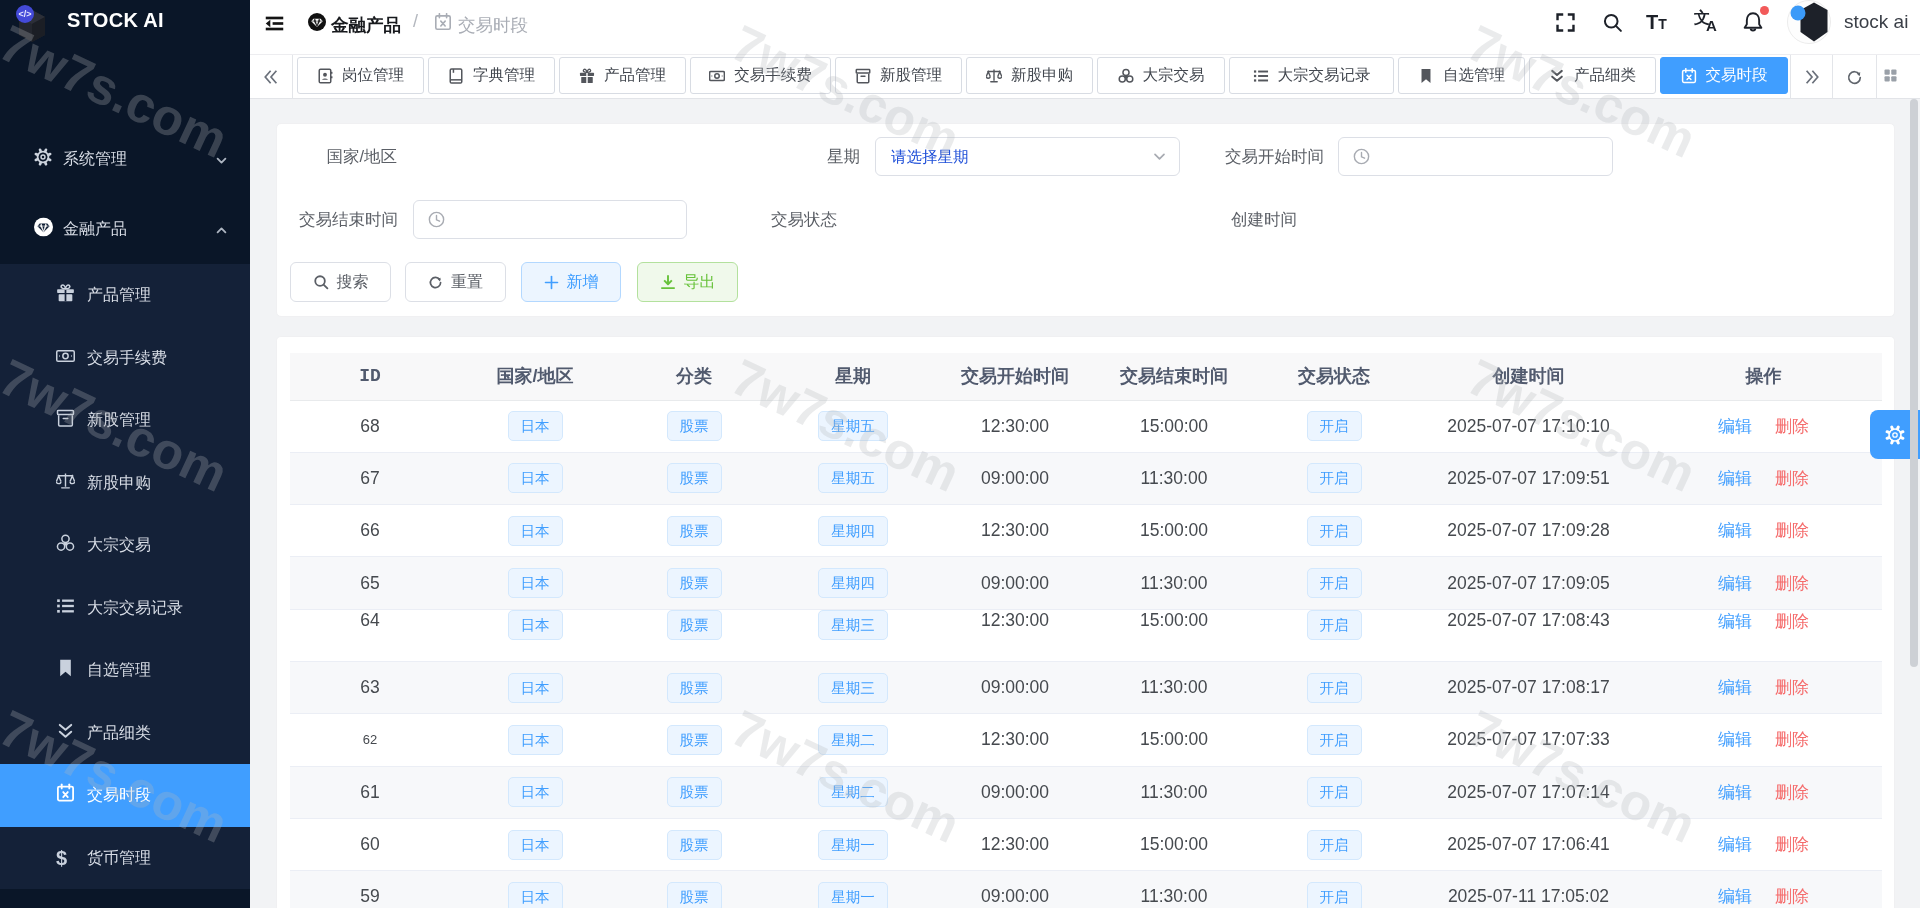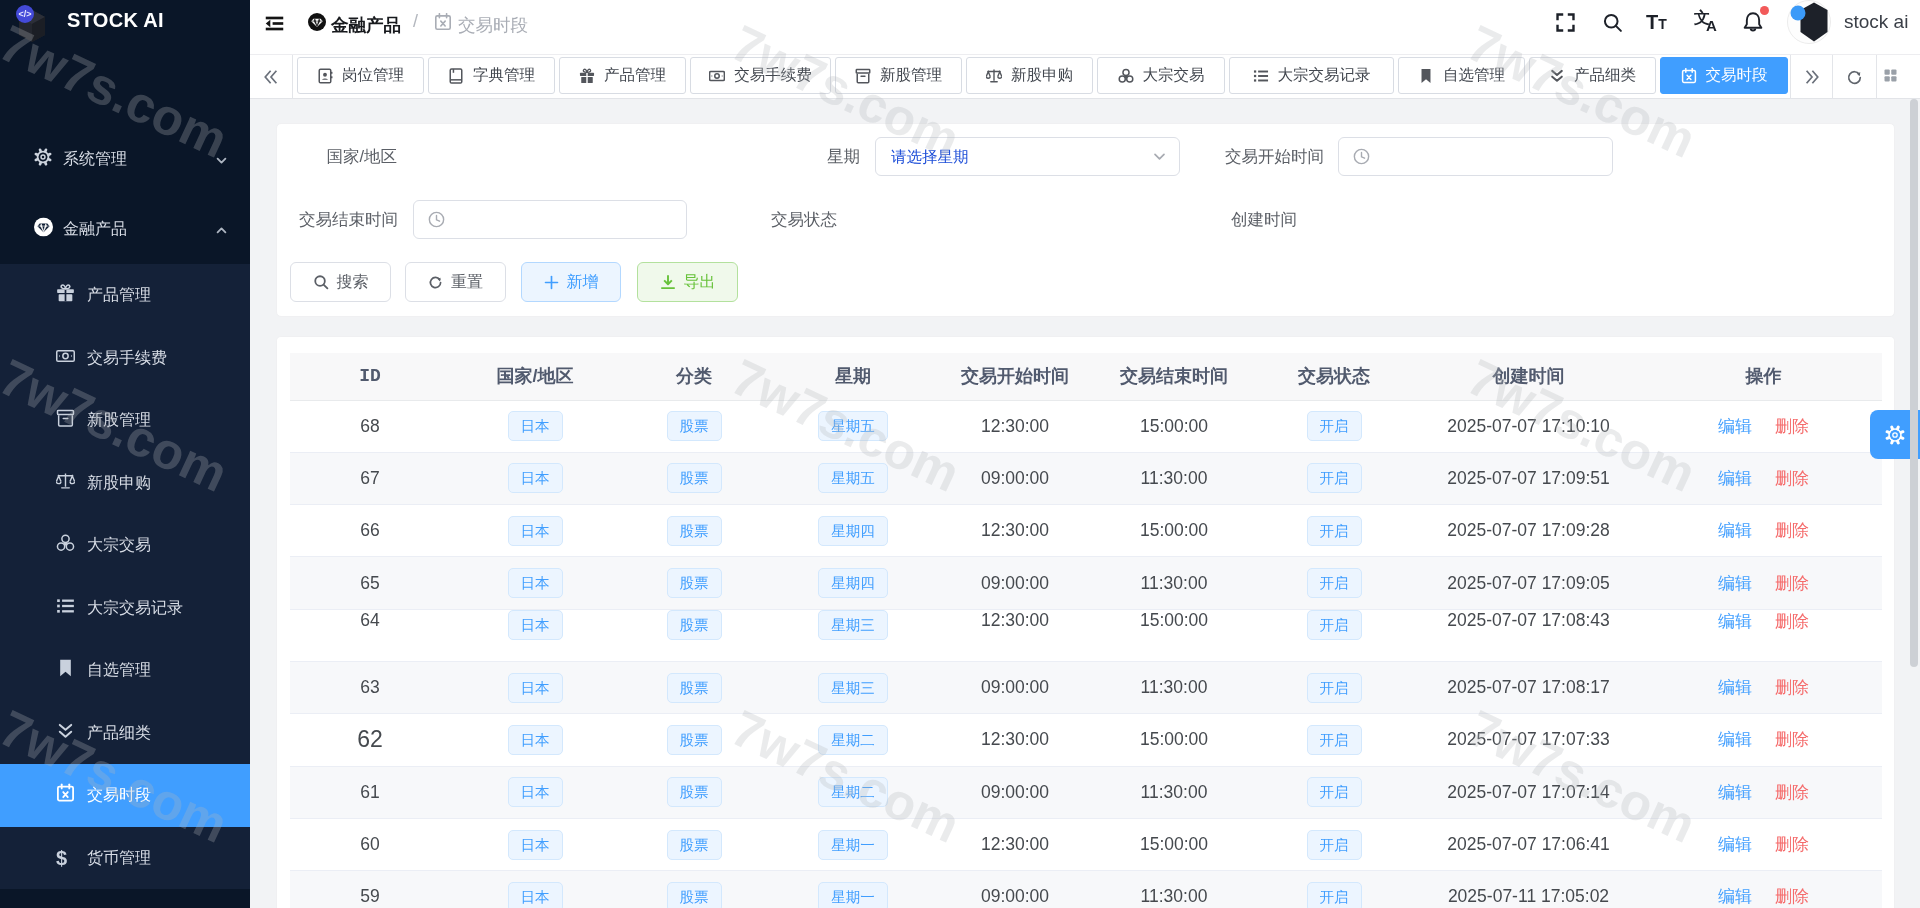--- a/index.html
+++ b/index.html
@@ -470,21 +470,21 @@
       <div style="width:170px;text-align:center;"><span class="tag">日本</span></div>
       <div style="width:148px;text-align:center;"><span class="tag">股票</span></div>
       <div style="width:170px;text-align:center;"><span class="tag">星期三</span></div>
       <div style="width:154px;text-align:center;font-size:17.5px;color:#45494e;">09:00:00</div>
       <div style="width:164px;text-align:center;font-size:17.5px;color:#45494e;">11:30:00</div>
       <div style="width:156px;text-align:center;"><span class="tag">开启</span></div>
       <div style="width:233px;text-align:center;font-size:17.5px;color:#45494e;">2025-07-07 17:08:17</div>
       <div style="width:237px;text-align:center;font-size:17px;"><span style="color:#409eff;">编辑</span><span style="display:inline-block;width:23px;"></span><span style="color:#f56c6c;">删除</span></div>
     </div>
     <div class="" style="position:absolute;left:13px;top:377.3px;width:1592px;height:52.3px;background:#ffffff;display:flex;align-items:center;border-bottom:1px solid #ebeef5;">
-      <div style="width:160px;text-align:center;font-size:23px;color:#45494e;">62</div>
+      <div style="width:160px;text-align:center;font-size:13px;color:#45494e;">62</div>
       <div style="width:170px;text-align:center;"><span class="tag">日本</span></div>
       <div style="width:148px;text-align:center;"><span class="tag">股票</span></div>
       <div style="width:170px;text-align:center;"><span class="tag">星期二</span></div>
       <div style="width:154px;text-align:center;font-size:17.5px;color:#45494e;">12:30:00</div>
       <div style="width:164px;text-align:center;font-size:17.5px;color:#45494e;">15:00:00</div>
       <div style="width:156px;text-align:center;"><span class="tag">开启</span></div>
       <div style="width:233px;text-align:center;font-size:17.5px;color:#45494e;">2025-07-07 17:07:33</div>
       <div style="width:237px;text-align:center;font-size:17px;"><span style="color:#409eff;">编辑</span><span style="display:inline-block;width:23px;"></span><span style="color:#f56c6c;">删除</span></div>
     </div>
     <div class="" style="position:absolute;left:13px;top:429.6px;width:1592px;height:52.3px;background:#f7f8fa;display:flex;align-items:center;border-bottom:1px solid #ebeef5;">

